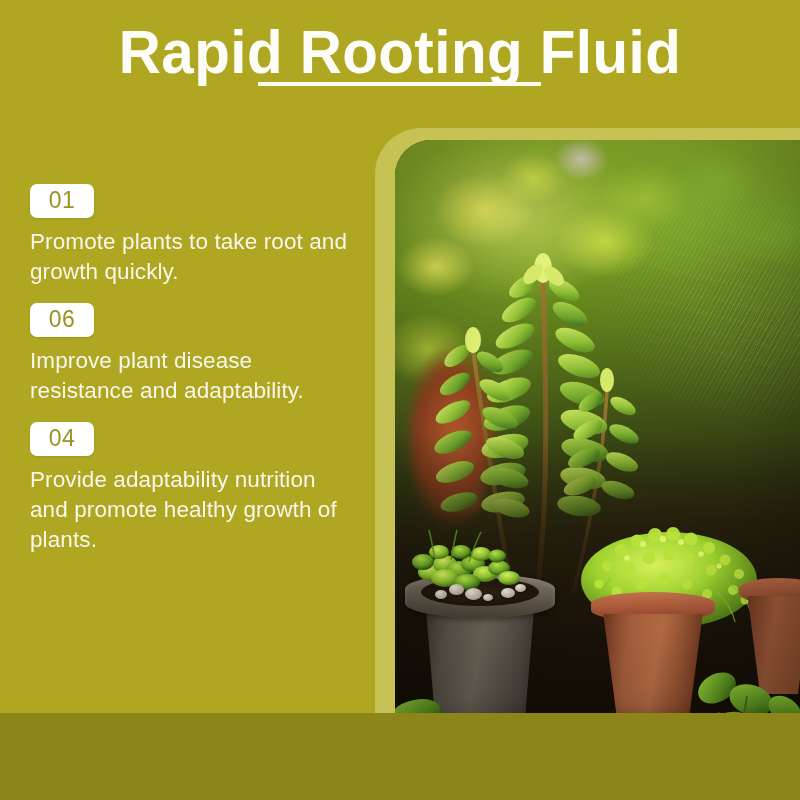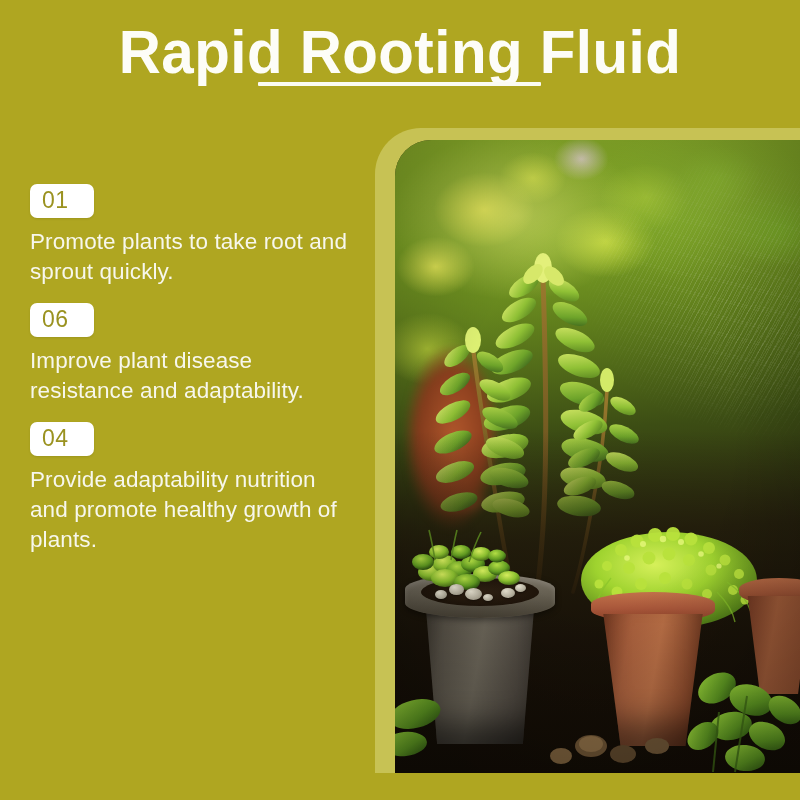--- a/index.html
+++ b/index.html
@@ -4,21 +4,21 @@
 <title>Rapid Rooting Fluid</title>
 <style>
   html, body {
     margin: 0;
     padding: 0;
     background: #8c8519;
   }
   #canvas {
     position: relative;
     width: 800px;
-    height: 800px;
+    height: 713px;
     overflow: hidden;
     background: #afa621;
     font-family: "Liberation Sans", sans-serif;
     -webkit-font-smoothing: antialiased;
   }
 
   
   #title-block {
     position: absolute;
     left: 0;
@@ -59,21 +59,21 @@
     margin-bottom: 16px;
   }
   .feature-item:last-child { margin-bottom: 6px; }
 
   .feature-badge {
     display: inline-block;
     min-width: 40px;
     padding: 3px 12px 4px 12px;
     background: #ffffff;
     border-radius: 7px;
-    text-align: left;
+    text-align: center;
     box-shadow: 0 1px 2px rgba(80,75,10,0.18);
   }
   .feature-badge-num {
     display: block;
     font-family: "Liberation Sans Narrow", "Liberation Sans", sans-serif;
     font-size: 23px;
     font-weight: 400;
     line-height: 27px;
     letter-spacing: 0.5px;
     color: #9a9220;
@@ -290,21 +290,21 @@
     <span id="page-title">Rapid Rooting Fluid</span>
   </div>
   <div id="title-underline"></div>
 
   <div id="feature-list">
 
     <div class="feature-item">
       <span class="feature-badge">
         <span class="feature-badge-num">01</span>
       </span>
-      <span class="feature-text">Promote plants to take root and sprout quickly.</span>
+      <span class="feature-text">Promote plants to take root and growth quickly.</span>
     </div>
 
     <div class="feature-item">
       <span class="feature-badge">
         <span class="feature-badge-num">06</span>
       </span>
       <span class="feature-text">Improve plant disease resistance and adaptability.</span>
     </div>
 
 

